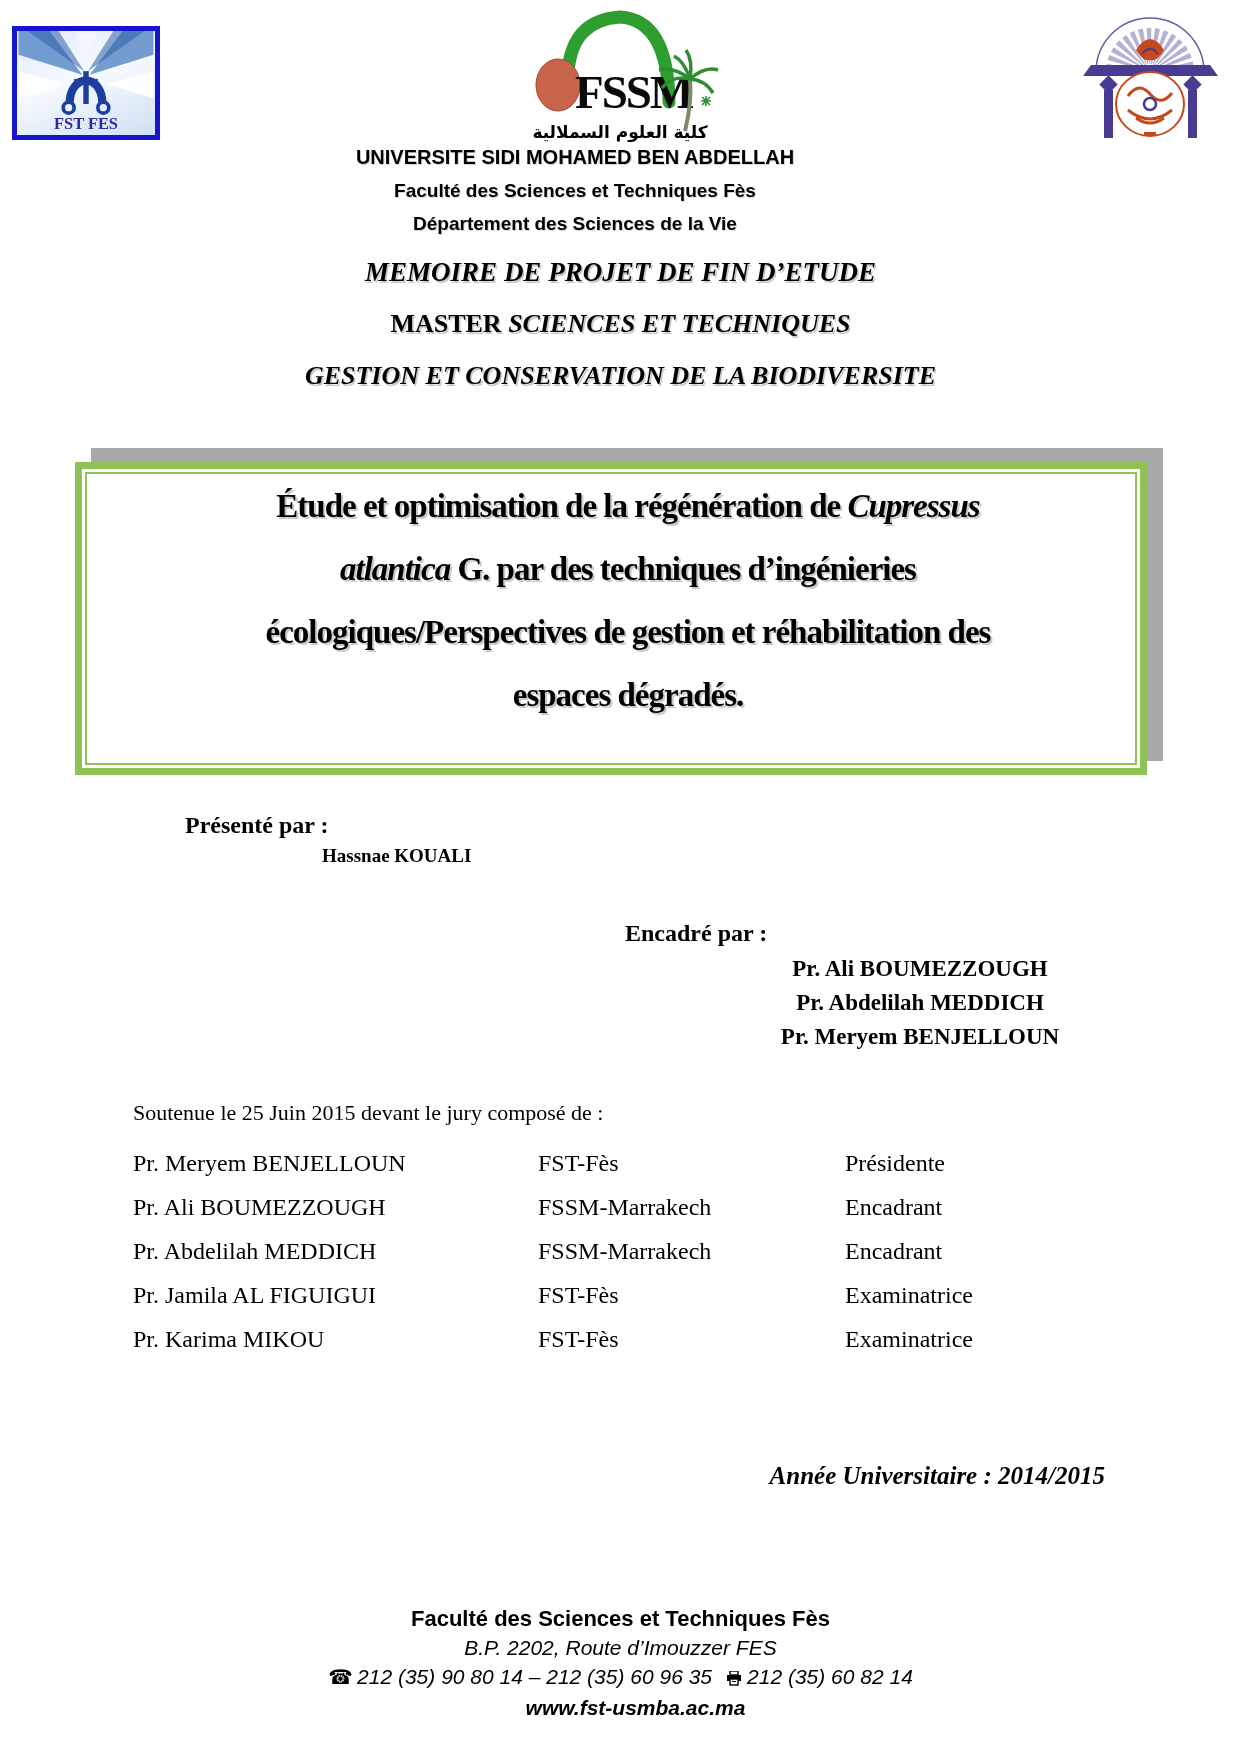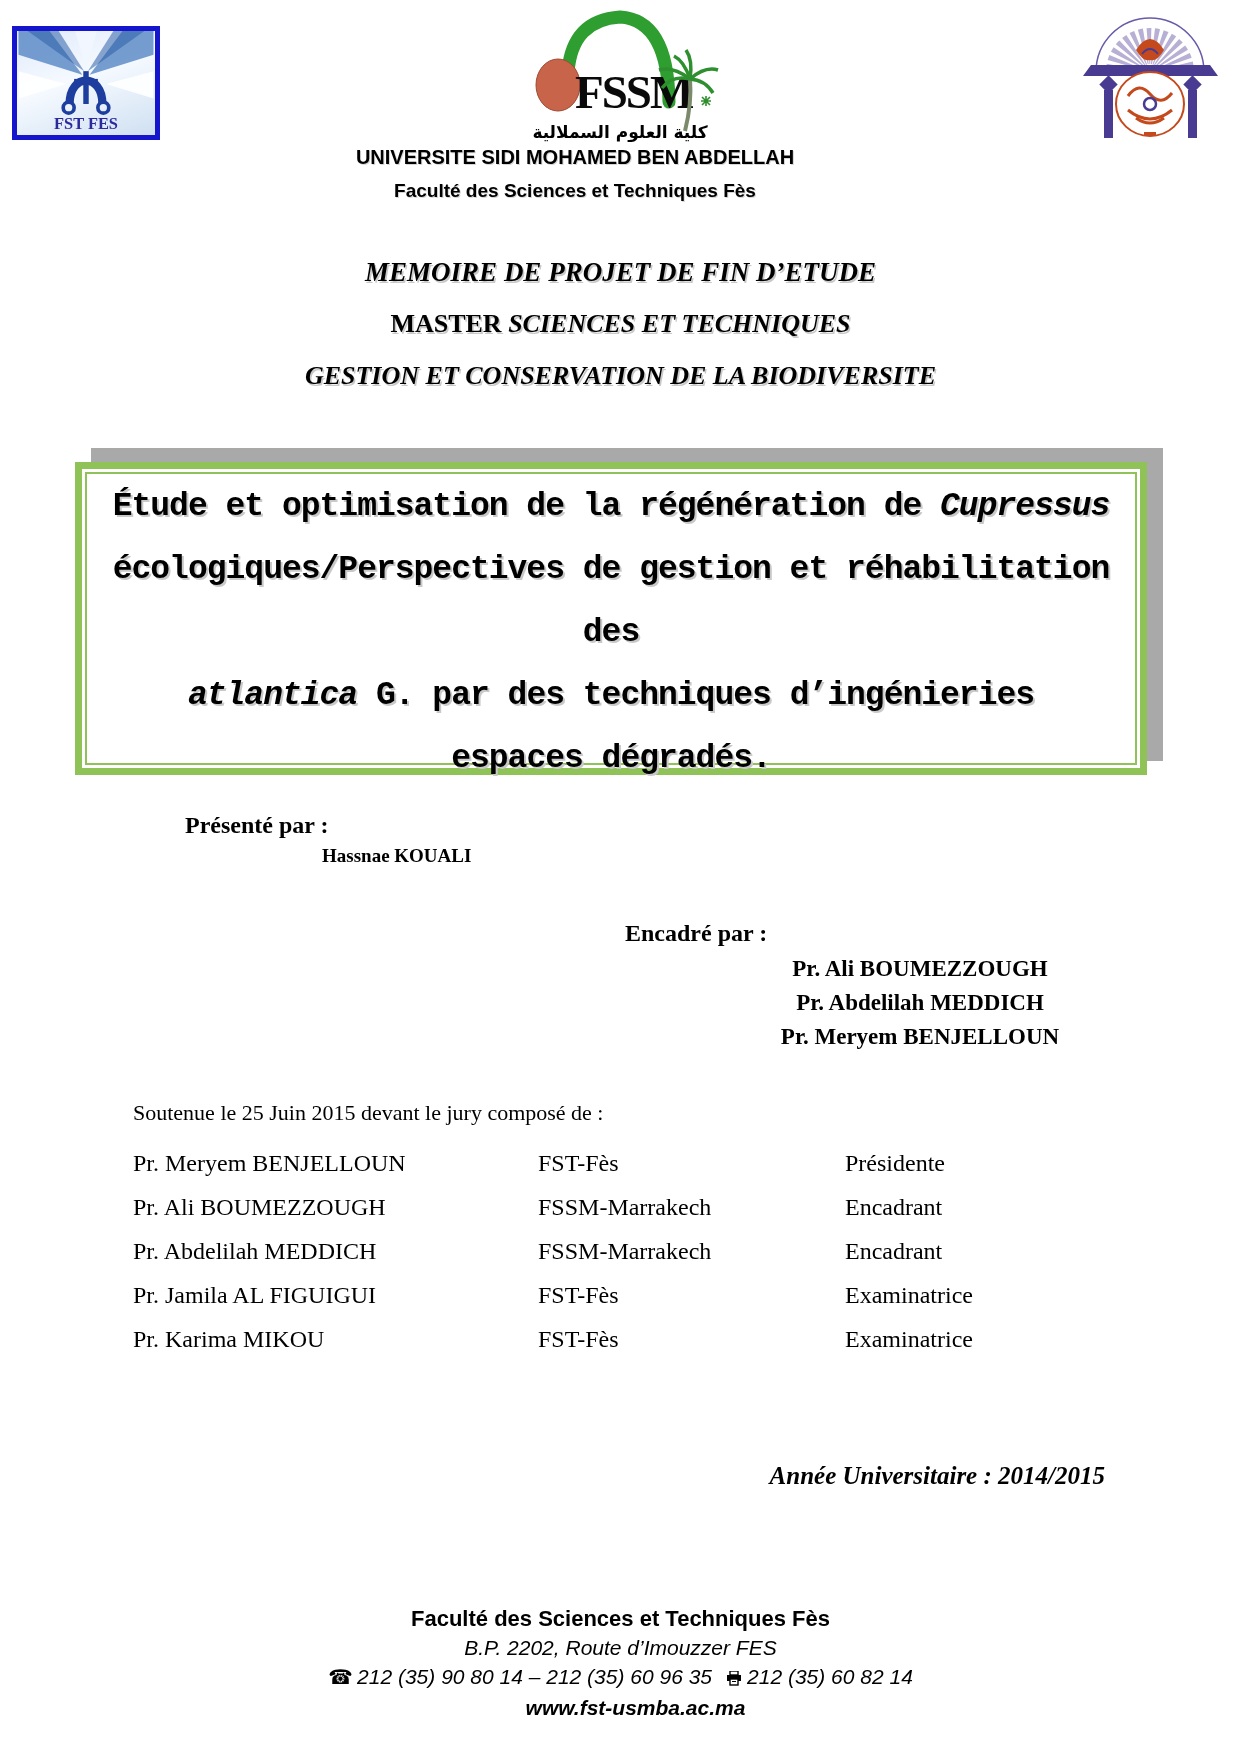--- a/index.html
+++ b/index.html
@@ -25,22 +25,22 @@
   
   .degree{position:absolute;left:0;top:246px;width:1241px;text-align:center;
     font-weight:bold;font-size:26px;line-height:52px;text-shadow:1.5px 1.5px 0 #c9c9c9;}
   .degree .it{font-style:italic;}
   .degree .l1{font-size:27px;font-style:italic;}
   
   .title-shadow{position:absolute;left:91px;top:448px;width:1072px;height:313px;background:#a9a9a9;}
   .title-box{position:absolute;left:75px;top:462px;width:1072px;height:313px;
     background:#fff;border:7px solid #8fc257;box-sizing:border-box;}
   .title-box-inner{position:absolute;left:3px;top:3px;right:3px;bottom:3px;border:2px solid #8fc257;}
-  .title-text{position:absolute;left:0;top:6px;width:100%;text-align:center;
-    font-family:Liberation Mono, monospace;font-weight:bold;
+  .title-text{position:absolute;left:17px;top:6px;width:100%;text-align:center;
+    font-family:Liberation Serif, serif;font-weight:bold;
     font-size:33px;letter-spacing:-1px;line-height:63px;
     text-shadow:2px 2px 0 #c9c9c9;}
   .title-text .it{font-style:italic;}
   
   .presented-label{position:absolute;left:185px;top:812px;font-weight:bold;font-size:24px;}
   .presented-name{position:absolute;left:322px;top:845px;font-weight:bold;font-size:19px;}
   .encadre-label{position:absolute;left:625px;top:920px;font-weight:bold;font-size:24px;}
   .supervisors{position:absolute;left:720px;top:952px;width:400px;text-align:center;
     font-weight:bold;font-size:23px;line-height:34px;}
   
@@ -124,35 +124,36 @@
         <path d="M58,108 q14,10 28,0"></path>
       </g>
       <circle cx="72" cy="94" r="6" fill="none" stroke="#4a3b92" stroke-width="2.5"></circle>
       <rect x="66" y="122" width="12" height="3" fill="#c4491d"></rect>
     </svg>
   </div>
 
   <div class="org">
     <div class="l1">UNIVERSITE SIDI MOHAMED BEN ABDELLAH</div>
     <div class="l2">Faculté des Sciences et Techniques Fès</div>
+    <div class="l3">Département des Sciences de la Vie</div>
   </div>
 
   <div class="degree">
     <div class="l1">MEMOIRE DE PROJET DE FIN D’ETUDE</div>
     <div class="l2"><span>MASTER </span><span class="it">SCIENCES ET TECHNIQUES</span></div>
     <div class="l3 it">GESTION ET CONSERVATION DE LA BIODIVERSITE</div>
   </div>
 
   <div class="title-shadow"></div>
   <div class="title-box">
     <div class="title-box-inner"></div>
     <div class="title-text">
       <div><span>Étude et optimisation de la régénération de </span><span class="it">Cupressus</span></div>
+      <div><span class="it">atlantica</span><span> G. par des techniques d’ingénieries</span></div>
       <div>écologiques/Perspectives de gestion et réhabilitation des</div>
-      <div><span class="it">atlantica</span><span> G. par des techniques d’ingénieries</span></div>
       <div>espaces dégradés.</div>
     </div>
   </div>
 
   <div class="presented-label">Présenté par :</div>
   <div class="presented-name">Hassnae KOUALI</div>
 
   <div class="encadre-label">Encadré  par :</div>
   <div class="supervisors">
     <div>Pr. Ali BOUMEZZOUGH</div>

